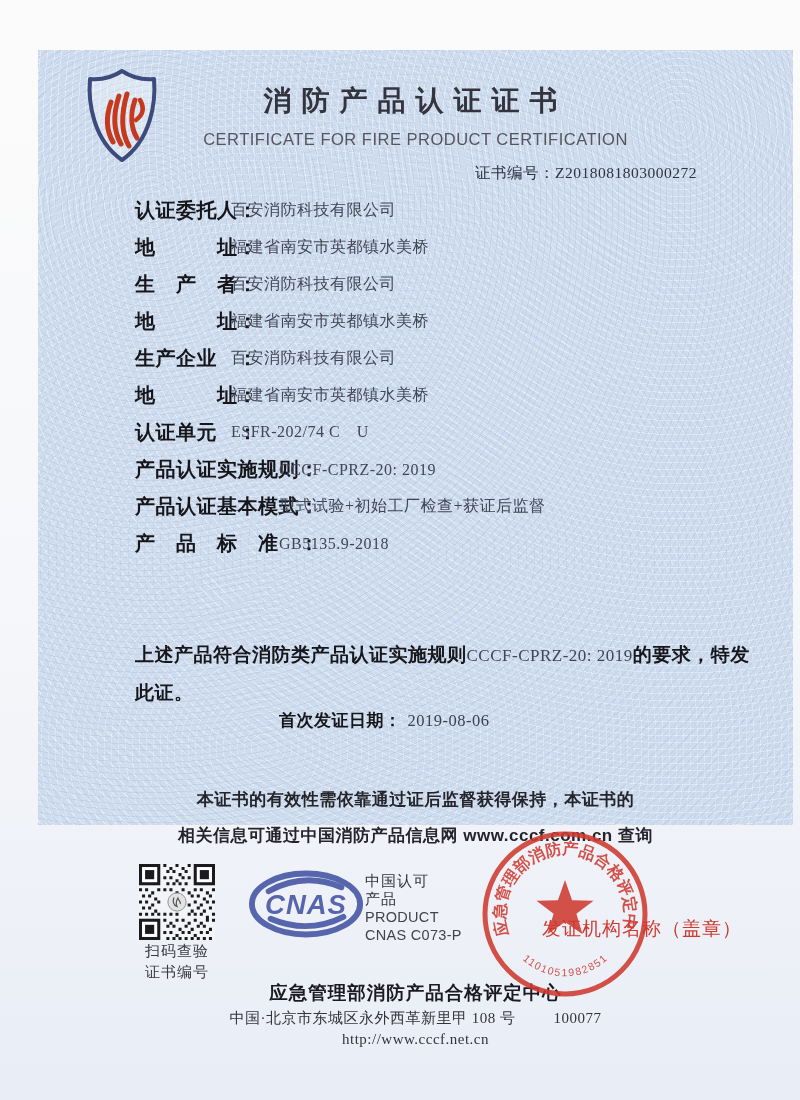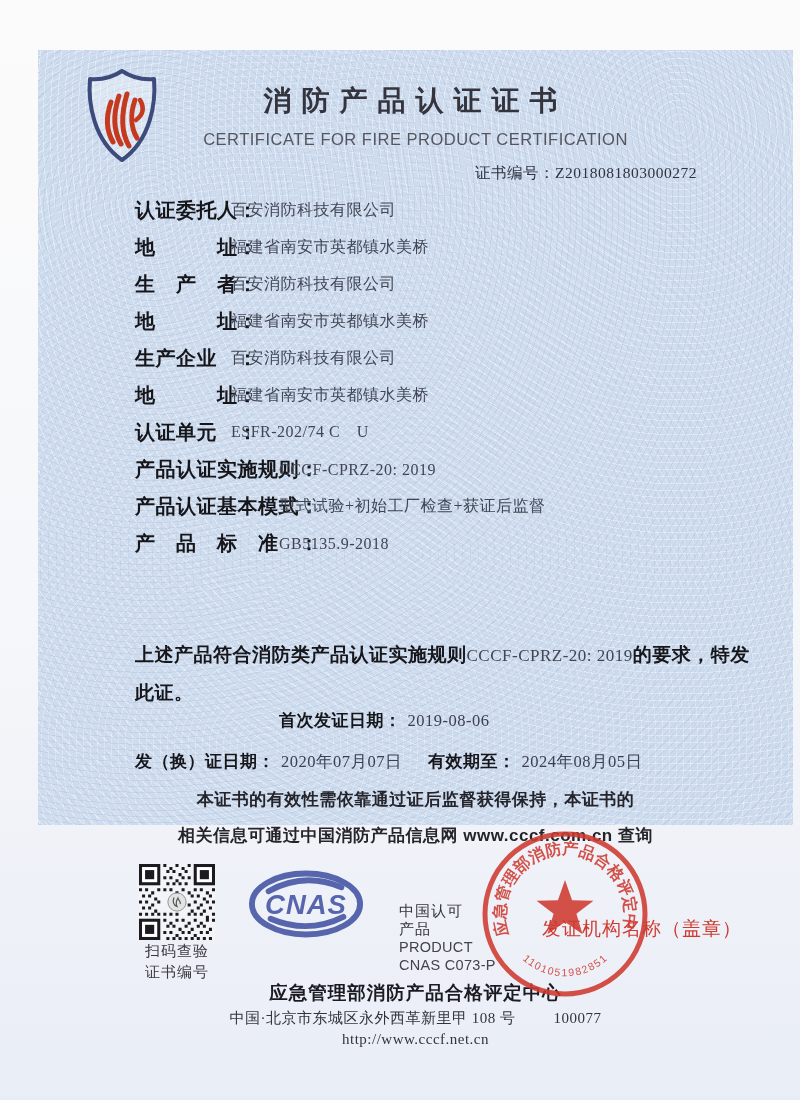--- a/index.html
+++ b/index.html
@@ -54,21 +54,21 @@
   .dval{font-family:"Liberation Serif",serif;font-size:16.5px;color:#3c4150;letter-spacing:.5px;margin-left:6px;}
   .gap{width:26px;}
   .notice{
     position:absolute;left:0;top:732px;width:100%;text-align:center;
     font-weight:600;font-size:17px;line-height:36px;color:#24242a;letter-spacing:.5px;
   }
   .qr-block{position:absolute;left:84px;top:814px;width:110px;text-align:center;}
   .qr-block svg{display:block;margin:0 auto;}
   .qr-caption{font-size:15px;color:#3a3a40;line-height:21px;letter-spacing:1px;}
   .cnas-logo{position:absolute;left:209px;top:818px;}
-  .cnas-text{position:absolute;left:361px;top:822px;line-height:18px;margin-top:30px;}
+  .cnas-text{position:absolute;left:327px;top:822px;line-height:18px;}
   .cnas-text .cn{font-family:"Liberation Serif",serif;font-size:15px;color:#33333a;letter-spacing:1px;}
   .cnas-text .en{font-size:14.5px;color:#43434a;letter-spacing:.3px;}
   .seal{position:absolute;left:437px;top:774px;width:180px;height:180px;opacity:.88;z-index:3;}
   .seal-overlay{
     position:absolute;left:504px;top:866px;z-index:4;
     font-family:"Liberation Serif",serif;font-size:19px;color:#cf3a30;letter-spacing:1px;white-space:pre;
   }
   .footer-org{
     position:absolute;left:0;top:930px;width:100%;text-align:center;z-index:2;
     font-weight:700;font-size:18.5px;color:#1a1a20;letter-spacing:1px;
@@ -149,27 +149,20 @@
   </div>
 
   <div class="statement">
     <div><span>上述产品符合消防类产品认证实施规则</span><span class="code">CCCF-CPRZ-20: 2019</span><span>的要求，特发</span></div>
     <div><span>此证。</span></div>
   </div>
 
   <div class="first-date">
     <span class="dlabel">首次发证日期：</span>
     <span class="dval">2019-08-06</span>
-  </div>
-  <div class="issue-row">
-    <span class="dlabel">发（换）证日期：</span>
-    <span class="dval">2020年07月07日</span>
-    <span class="gap"></span>
-    <span class="dlabel">有效期至：</span>
-    <span class="dval">2024年08月05日</span>
   </div>
 
   <div class="notice">
     <div>本证书的有效性需依靠通过证后监督获得保持，本证书的</div>
     <div>相关信息可通过中国消防产品信息网 www.cccf.com.cn 查询</div>
   </div>
 
   <div class="qr-block">
     <svg width="76" height="76" viewBox="0 0 25 25">
       <rect x="0" y="0" width="25" height="25" fill="#f2f4f8"></rect>

